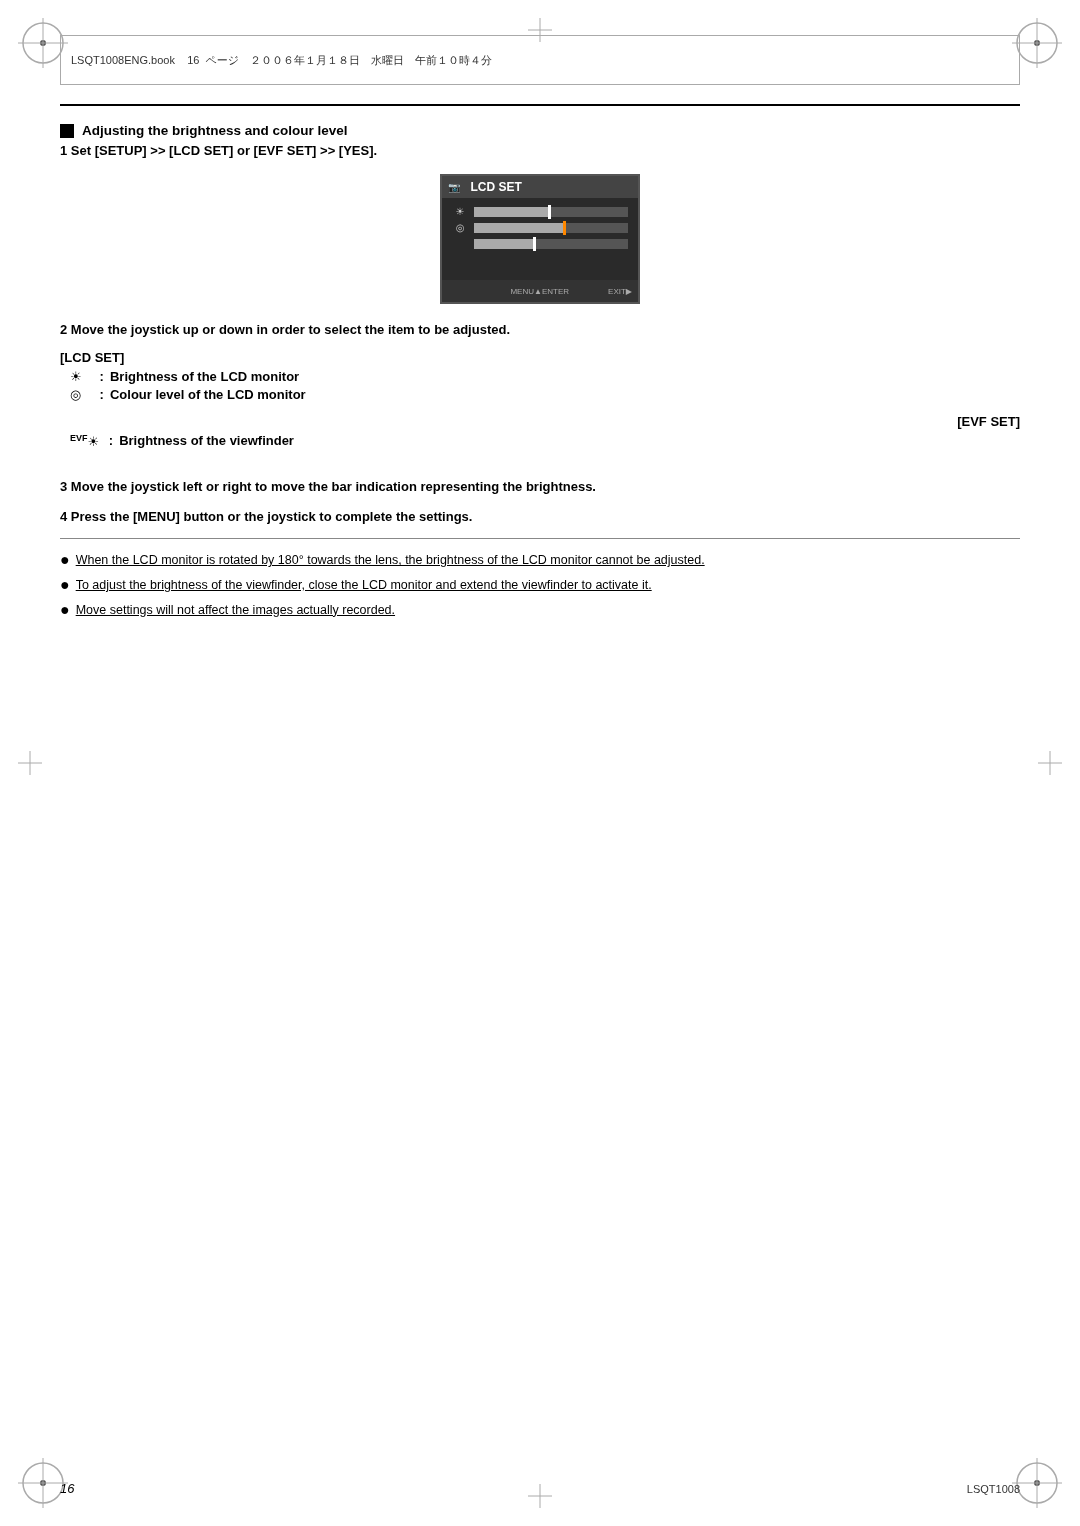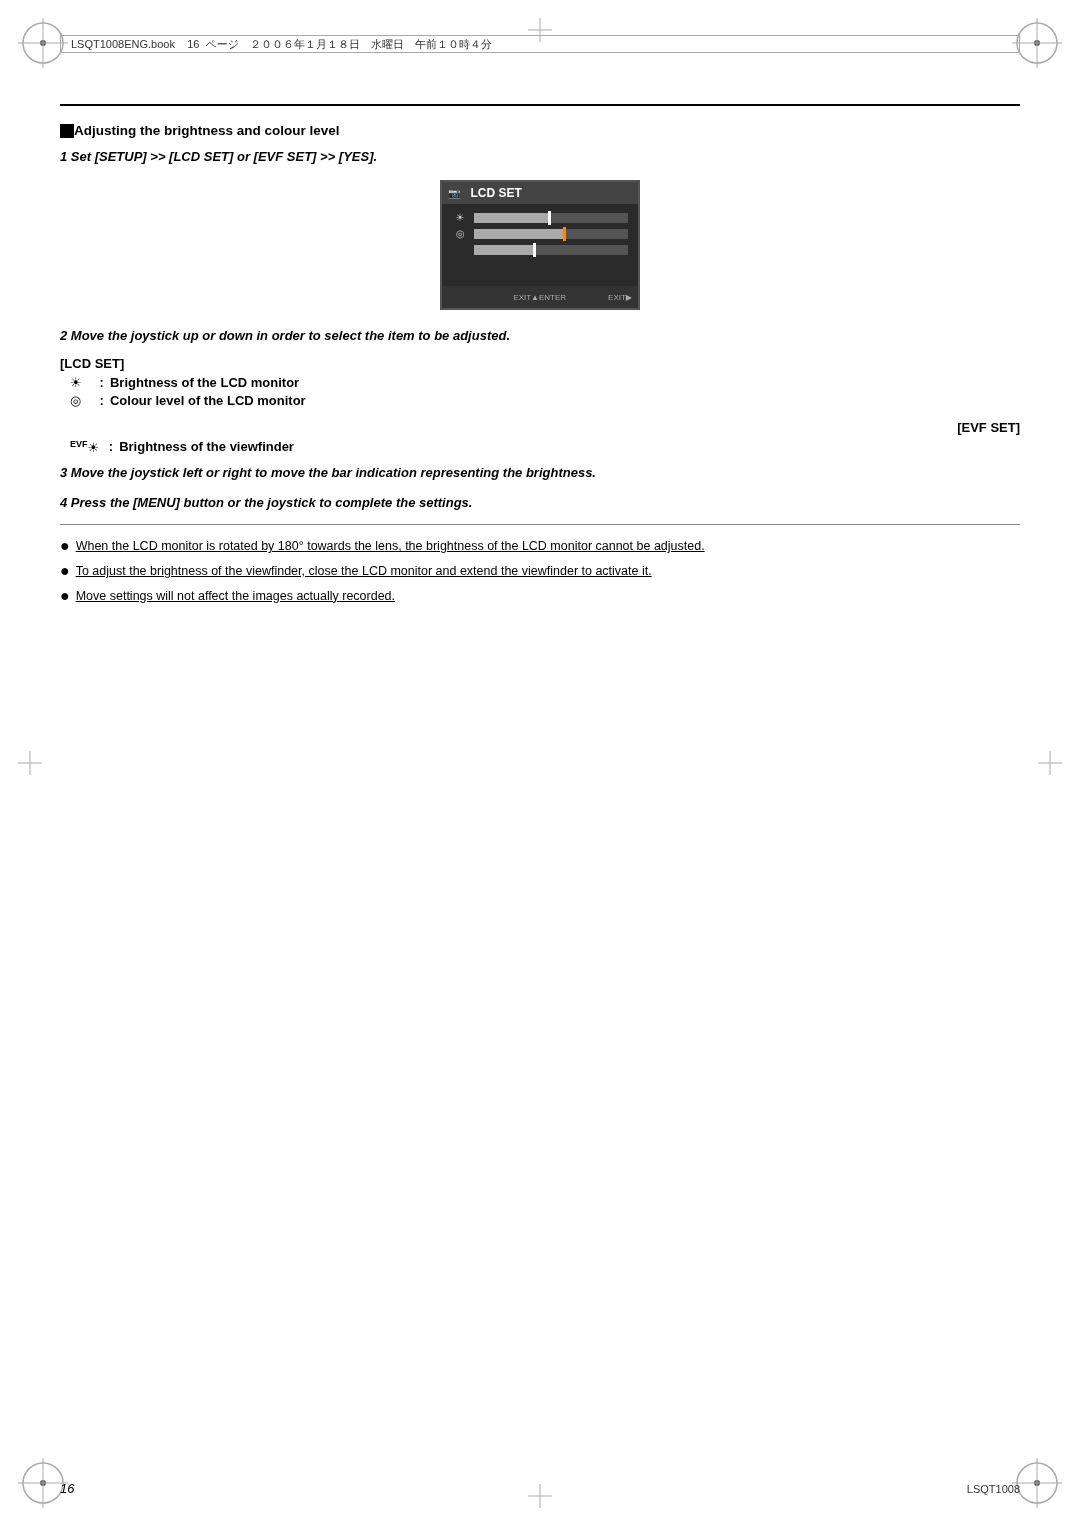--- a/index.html
+++ b/index.html
@@ -35,21 +35,21 @@
     .corner-tr { top: 18px; right: 18px; }
     .corner-bl { bottom: 18px; left: 18px; }
     .corner-br { bottom: 18px; right: 18px; }
 
     .top-header-inner {
       position: absolute;
       top: 35px;
       left: 60px;
       right: 60px;
       border: 1px solid #aaa;
-      padding: 0 10px;
+      padding: 16px 10px;
     }
 
     .top-header-text {
       font-size: 11px;
       color: #333;
       white-space: nowrap;
     }
 
     
     .main-content {
@@ -77,41 +77,40 @@
       font-weight: bold;
       margin-bottom: 16px;
       border-bottom: 2px solid #000;
       padding-bottom: 4px;
     }
 
     
     .black-square-heading {
       display: flex;
       align-items: flex-start;
-      margin-bottom: 6px;
-      gap: 0;
+      margin-bottom: 0;
+      gap: 8px;
     }
     .black-square {
       width: 14px;
       height: 14px;
       background: #000;
       flex-shrink: 0;
       margin-top: 2px;
     }
     .black-square-text {
       font-size: 13.5px;
       font-weight: bold;
       line-height: 1.4;
     }
 
     
     .step {
       margin-bottom: 10px;
       padding-left: 0;
-      font-style: italic;
     }
     .step-line {
       font-size: 13px;
       font-weight: bold;
       line-height: 1.5;
     }
 
     
     .lcd-image-container {
       display: flex;
@@ -409,21 +408,21 @@
           <div class="lcd-row">
             <span class="lcd-icon">&nbsp;</span>
             <div class="lcd-bar-container">
               <div class="lcd-bar-fill" style="width:40%"></div>
               <div class="lcd-bar-indicator" style="left:38%"></div>
             </div>
           </div>
         </div>
         <div class="lcd-bottom-bar">
           <span class="lcd-bottom-text">SET</span>
-          <span class="lcd-bottom-label">EXIT▲ENTER</span>
+          <span class="lcd-bottom-label">MENU▲ENTER</span>
           <span class="lcd-bottom-label">EXIT▶</span>
         </div>
       </div>
     </div>
 
     <div class="step">
       <div class="step-line">
         <span>2&nbsp;</span><span>Move the joystick up or down in order to select the item to be adjusted.</span>
       </div>
     </div>
@@ -445,21 +444,21 @@
     <div class="bracket-label" style="margin-top:12px;text-align:right;">[EVF SET]</div>
 
     <div class="icon-list-item">
       <span class="icon-symbol">
         <span style="font-size:9px;font-weight:bold;vertical-align:super;">EVF</span>☀
       </span>
       <span class="icon-colon">&nbsp;:</span>
       <span class="icon-desc">Brightness of the viewfinder</span>
     </div>
 
-    <div class="step" style="margin-top:8px;">
+    <div class="step" style="margin-top:28px;">
       <div class="step-line">
         <span>3&nbsp;</span><span>Move the joystick left or right to move the bar indication representing the brightness.</span>
       </div>
     </div>
 
     <div class="step">
       <div class="step-line">
         <span>4&nbsp;</span><span>Press the [MENU] button or the joystick to complete the settings.</span>
       </div>
     </div>

